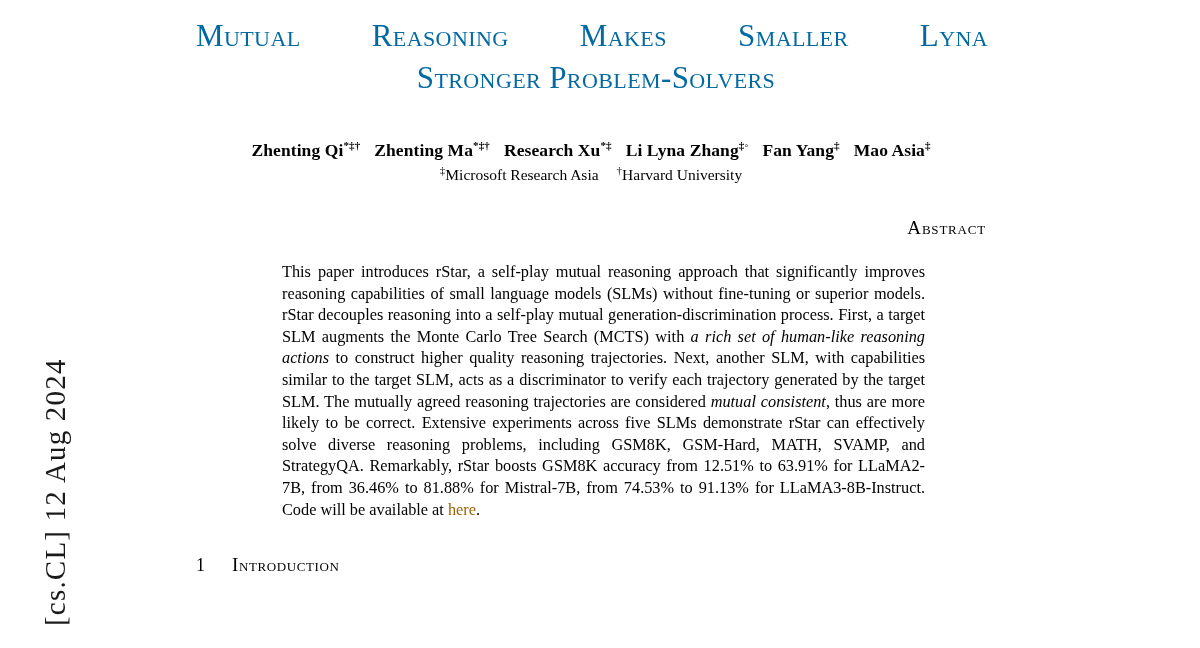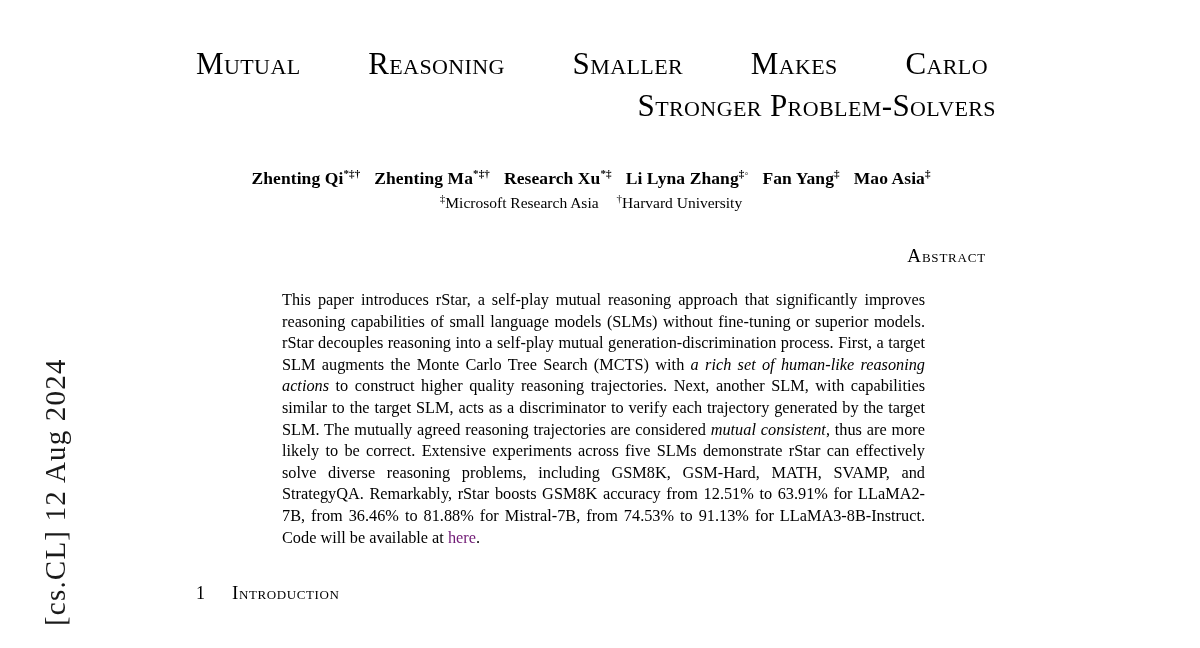--- a/index.html
+++ b/index.html
@@ -43,28 +43,28 @@
   
   .page {
     position: absolute;
     left: 196px;
     top: 0;
     width: 820px;
     height: 648px;
   }
 
   .title {
-    margin-top: 44px;
+    margin-top: 16px;
     font-size: 31px;
     line-height: 40px;
     font-variant: small-caps;
     letter-spacing: 0.4px;
-    color: #000000;
+    color: #0369a1;
     font-weight: normal;
-    text-align: right;
+    text-align: center;
     width: 800px;
   }
   .title .line1 {
     display: block;
     width: 792px;
     white-space: nowrap;
   }
   .title .l1w {
     display: inline-block;
   }
@@ -112,21 +112,21 @@
     margin: 22px 0 0 86px;
     width: 643px;
     font-size: 16.3px;
     line-height: 21.6px;
     text-align: justify;
     text-justify: inter-word;
     hyphens: none;
   }
   .abstract-body i { font-style: italic; }
   .abstract-body a {
-    color: #701a75;
+    color: #a16207;
     text-decoration: none;
   }
 
   
   .section {
     margin: 34px 0 0 0;
     display: flex;
     align-items: baseline;
     font-size: 19px;
   }
@@ -146,23 +146,23 @@
 <div class="arxiv-stamp">
   <div class="stamp-text">[cs.CL]  12 Aug 2024</div>
 </div>
 
 <div class="page">
 
   <div class="title">
     <span class="line1">
       <span class="l1w">Mutual</span>
       <span class="l1w">Reasoning</span>
+      <span class="l1w">Makes</span>
       <span class="l1w">Smaller</span>
-      <span class="l1w">Makes</span>
-      <span class="l1w">Carlo</span>
+      <span class="l1w">Lyna</span>
     </span>
     <span class="line2">Stronger Problem-Solvers</span>
   </div>
 
   <div class="authors">
     <span class="au"><span>Zhenting Qi</span><sup>*‡†</sup></span><span class="au"><span>Zhenting Ma</span><sup>*‡†</sup></span><span class="au"><span>Research Xu</span><sup>*‡</sup></span><span class="au"><span>Li Lyna Zhang</span><sup>‡◦</sup></span><span class="au"><span>Fan Yang</span><sup>‡</sup></span><span class="au"><span>Mao Asia</span><sup>‡</sup></span>
   </div>
 
   <div class="affil">
     <span class="a1"><sup>‡</sup><span>Microsoft Research Asia</span></span><span><sup>†</sup><span>Harvard University</span></span>

